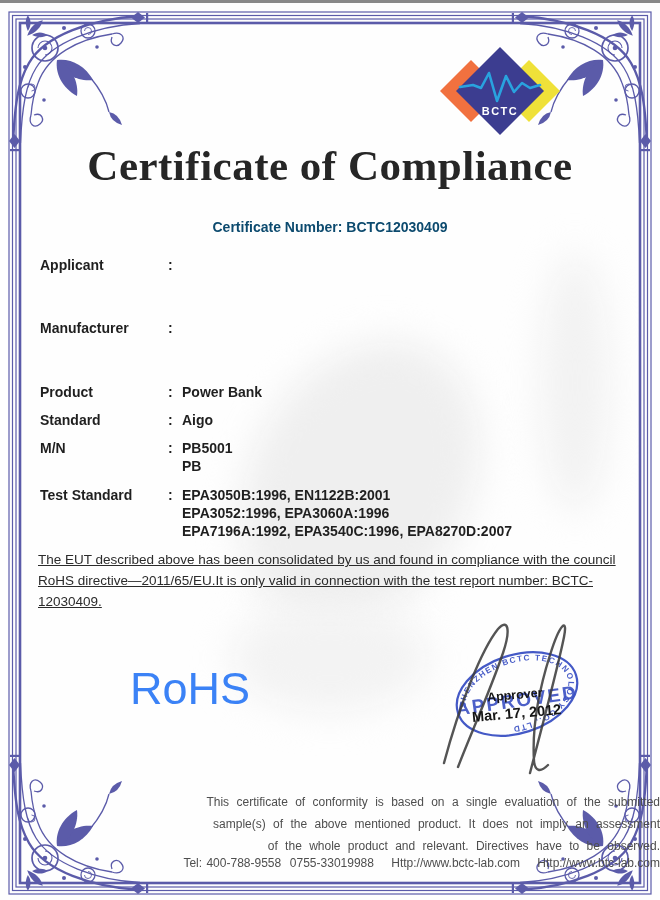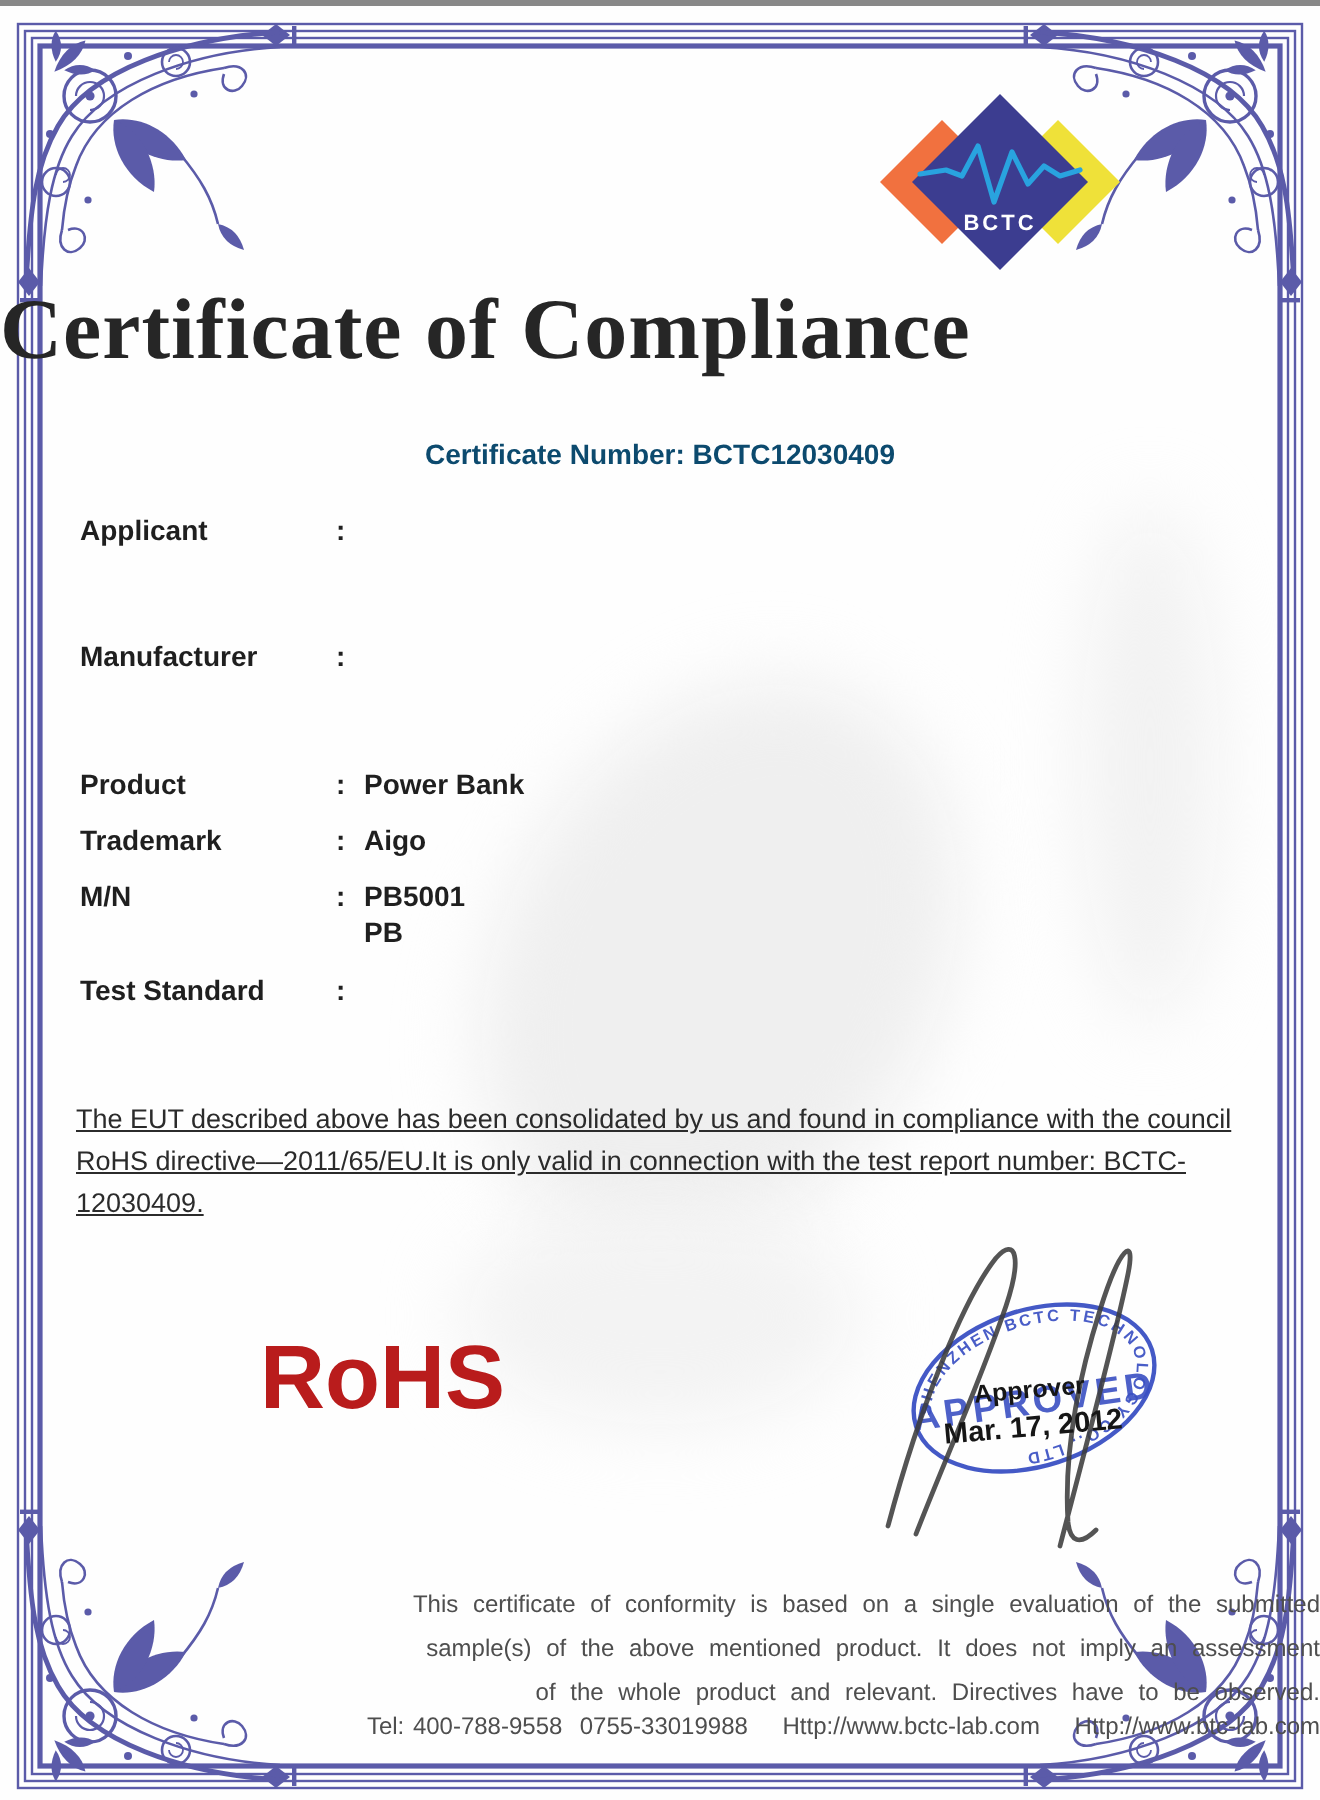--- a/index.html
+++ b/index.html
@@ -12,31 +12,31 @@
   .blob{position:absolute;border-radius:50%;filter:blur(18px);z-index:0;}
   .blob1{left:250px;top:330px;width:220px;height:300px;background:#efefef;transform:rotate(28deg);}
   .blob2{left:540px;top:250px;width:70px;height:260px;background:#f2f2f2;}
   .blob3{left:230px;top:600px;width:200px;height:110px;background:#f3f3f3;}
   svg.layer{position:absolute;left:0;top:0;z-index:1;pointer-events:none;}
   .bs{fill:none;stroke:#5B5BA9;}
   .bf{fill:#5B5BA9;stroke:none;}
   .content{position:absolute;left:0;top:0;width:660px;height:900px;z-index:2;}
   .abs{position:absolute;}
   .title{
-    left:0;top:138px;width:660px;
+    left:0;top:138px;width:660px;text-align:center;
     font-family:"Liberation Serif","DejaVu Serif",serif;
     font-weight:bold;font-size:43px;color:#262626;letter-spacing:0.5px;
   }
   .certnum{left:0;top:216px;width:660px;text-align:center;font-weight:bold;font-size:14px;color:#0c4a6e;}
   .field-row{left:40px;display:flex;font-size:14px;font-weight:bold;color:#1f1f1f;line-height:18px;}
   .field-label{width:128px;flex:0 0 128px;}
   .field-colon{width:14px;flex:0 0 14px;}
   .field-value{white-space:nowrap;}
   .statement{left:38px;top:546px;width:592px;font-size:13.5px;line-height:21px;color:#2b2b2b;margin:0;text-decoration:underline;}
-  .rohs{left:130px;top:660px;font-size:45px;font-weight:bold;color:#b91c1c;letter-spacing:0px;}
+  .rohs{left:130px;top:660px;font-size:45px;font-weight:normal;color:#3b82f6;letter-spacing:0px;}
   .stamp-svg{position:absolute;left:400px;top:598px;z-index:3;}
   .logo-svg{position:absolute;left:415px;top:36px;z-index:2;}
   .footer-line{left:0;width:660px;text-align:right;font-size:12px;color:#4e4e4e;white-space:pre;}
   .fl-just{word-spacing:4px;}
   .fl1{top:792px;} .fl2{top:814px;} .fl3{top:836px;} .fl4{top:853px;word-spacing:1px;}
 </style>
 </head>
 <body>
 
 <div class="page">
@@ -114,37 +114,42 @@
       <span class="field-value"></span>
     </div>
 
     <div class="abs field-row" style="top:380px">
       <span class="field-label">Product</span>
       <span class="field-colon">:</span>
       <span class="field-value">Power Bank</span>
     </div>
 
     <div class="abs field-row" style="top:408px">
-      <span class="field-label">Trademark</span>
+      <span class="field-label">Standard</span>
       <span class="field-colon">:</span>
       <span class="field-value">Aigo</span>
     </div>
 
     <div class="abs field-row" style="top:436px">
       <span class="field-label">M/N</span>
       <span class="field-colon">:</span>
       <span class="field-value">
         <span style="display:block">PB5001</span>
         <span style="display:block">PB</span>
       </span>
     </div>
 
     <div class="abs field-row" style="top:483px">
       <span class="field-label">Test Standard</span>
       <span class="field-colon">:</span>
+      <span class="field-value">
+        <span style="display:block">EPA3050B:1996, EN1122B:2001</span>
+        <span style="display:block">EPA3052:1996, EPA3060A:1996</span>
+        <span style="display:block">EPA7196A:1992, EPA3540C:1996, EPA8270D:2007</span>
+      </span>
     </div>
 
     <p class="abs statement">The EUT described above has been consolidated by us and found in compliance with the council RoHS directive—2011/65/EU.It is only valid in connection with the test report number: BCTC-12030409.</p>
 
     <div class="abs rohs">RoHS</div>
 
     <div class="abs footer-line fl-just fl1">This certificate of conformity is based on a single evaluation of the submitted</div>
     <div class="abs footer-line fl-just fl2">sample(s) of the above mentioned product. It does not imply an assessment</div>
     <div class="abs footer-line fl-just fl3">of the whole product and relevant. Directives have to be observed.</div>
     <div class="abs footer-line fl4">Tel: 400-788-9558  0755-33019988    Http://www.bctc-lab.com    Http://www.btc-lab.com</div>

